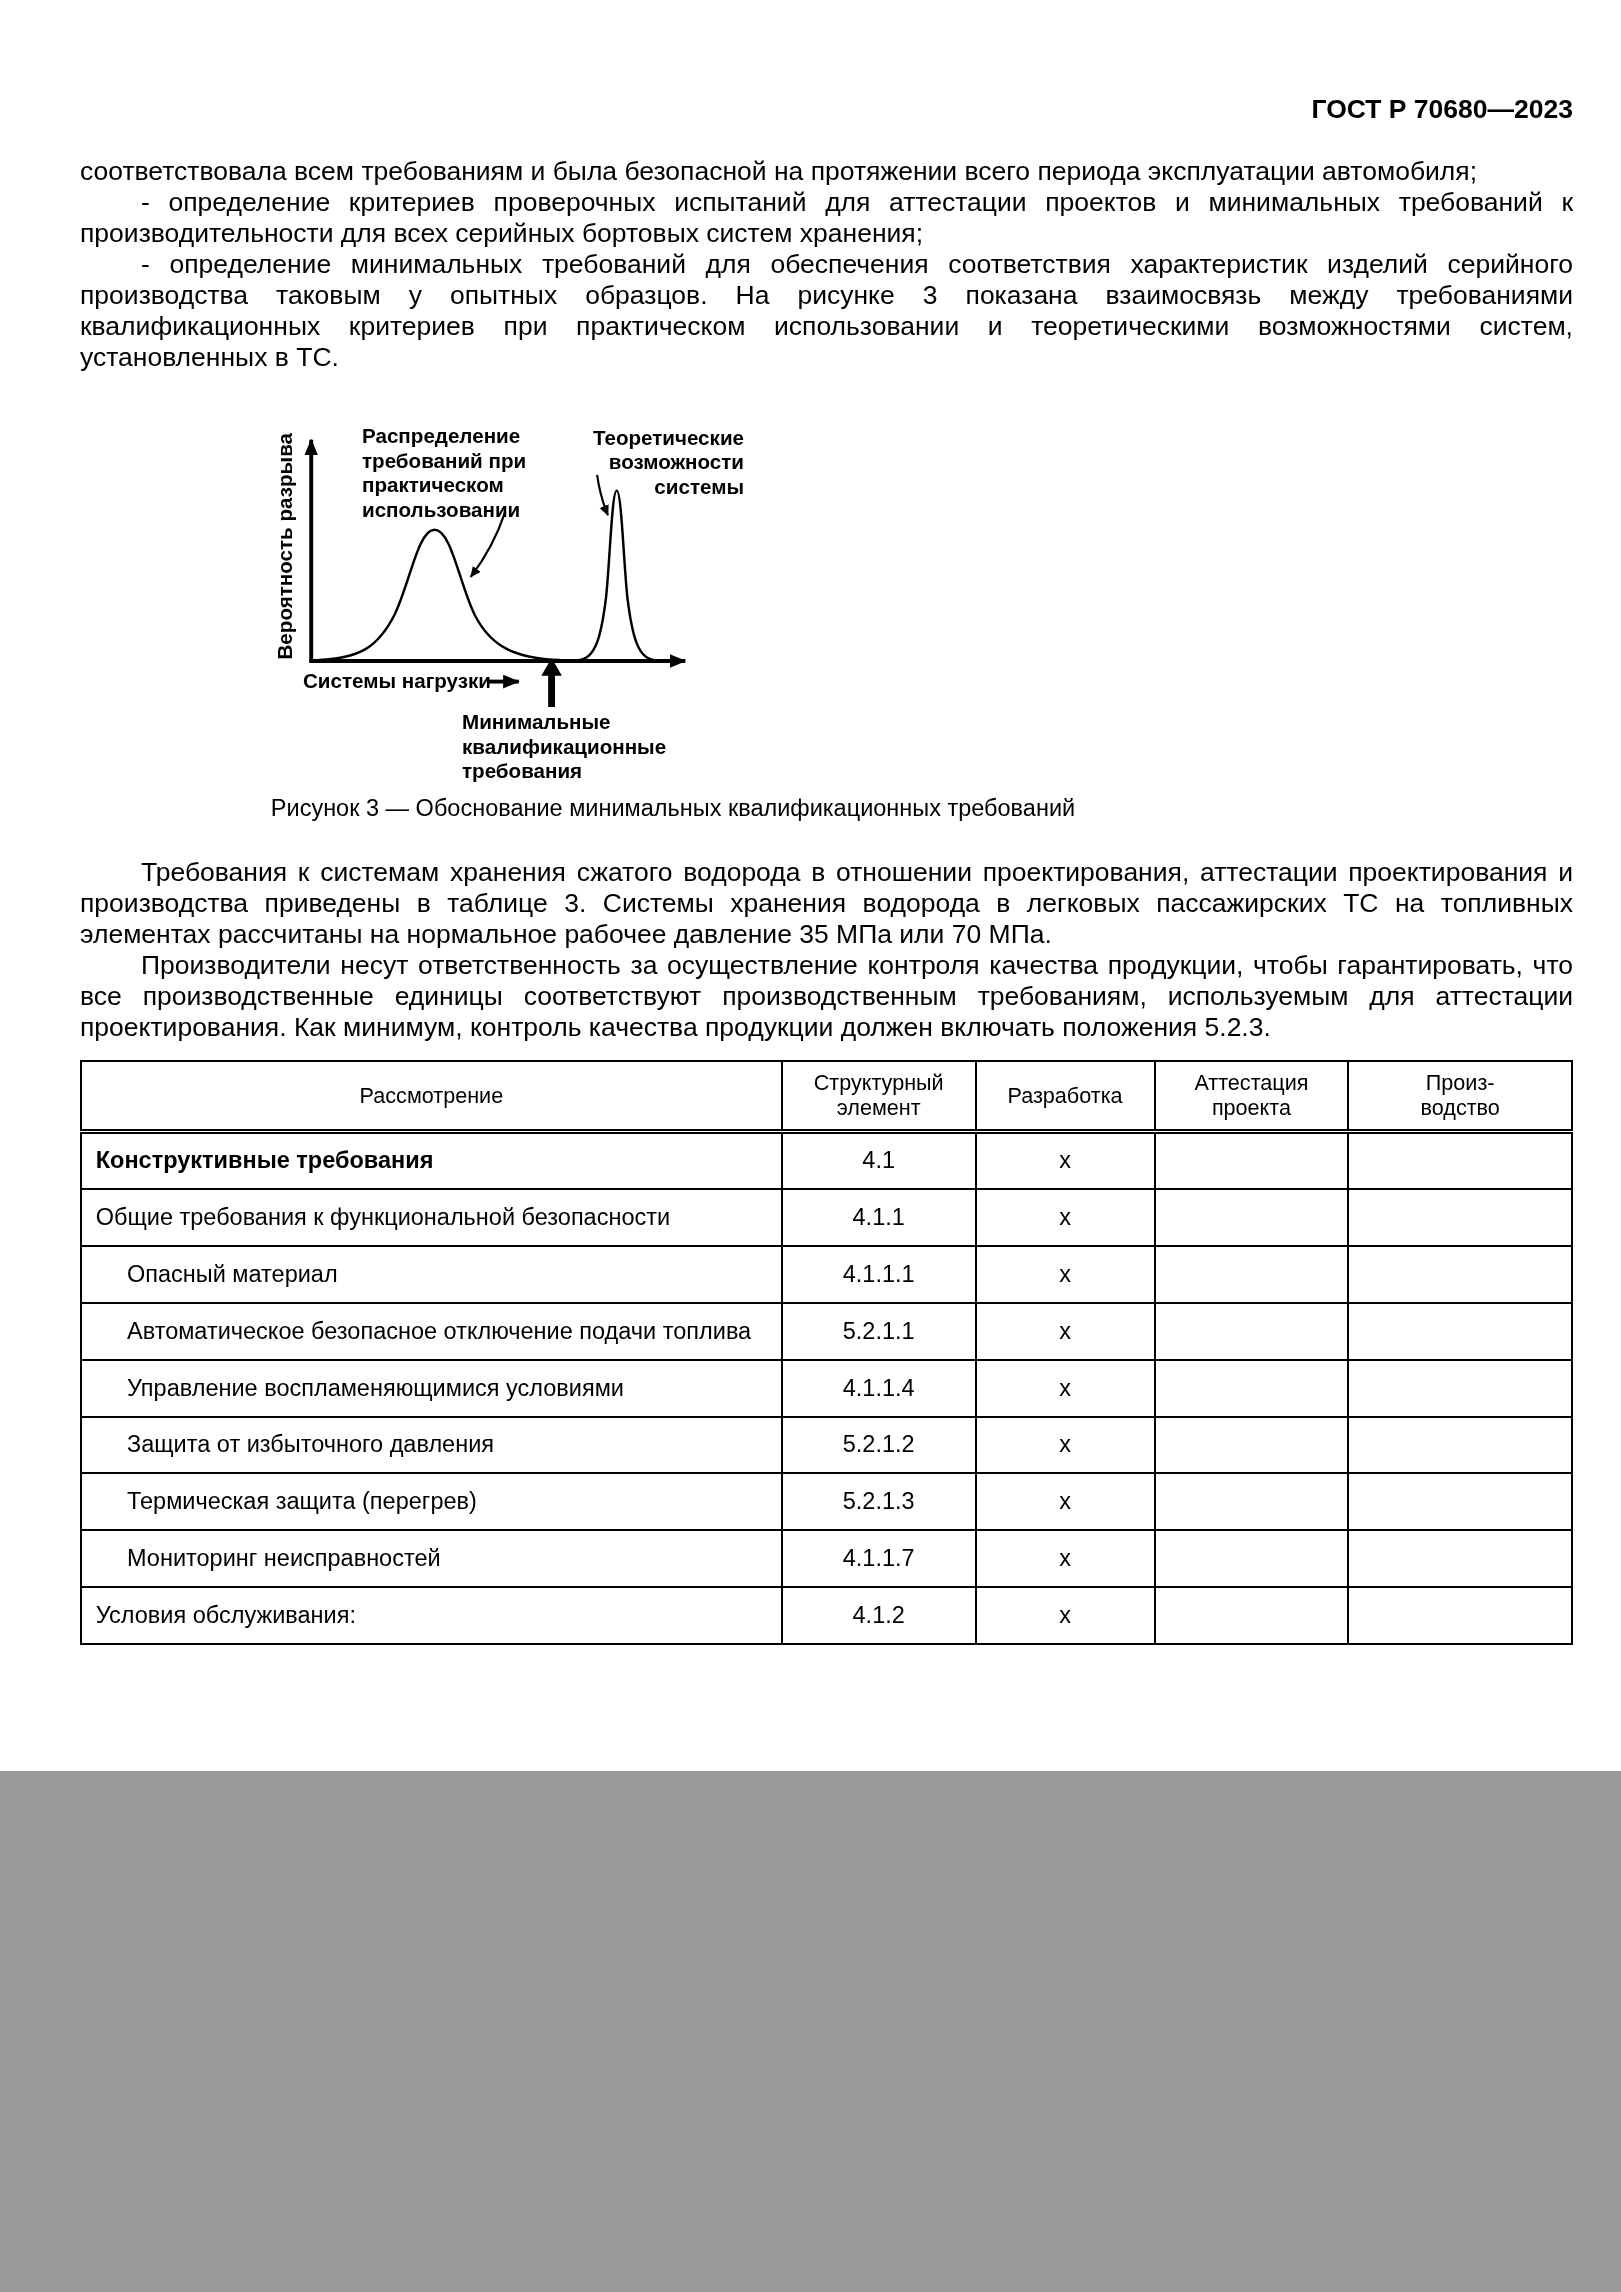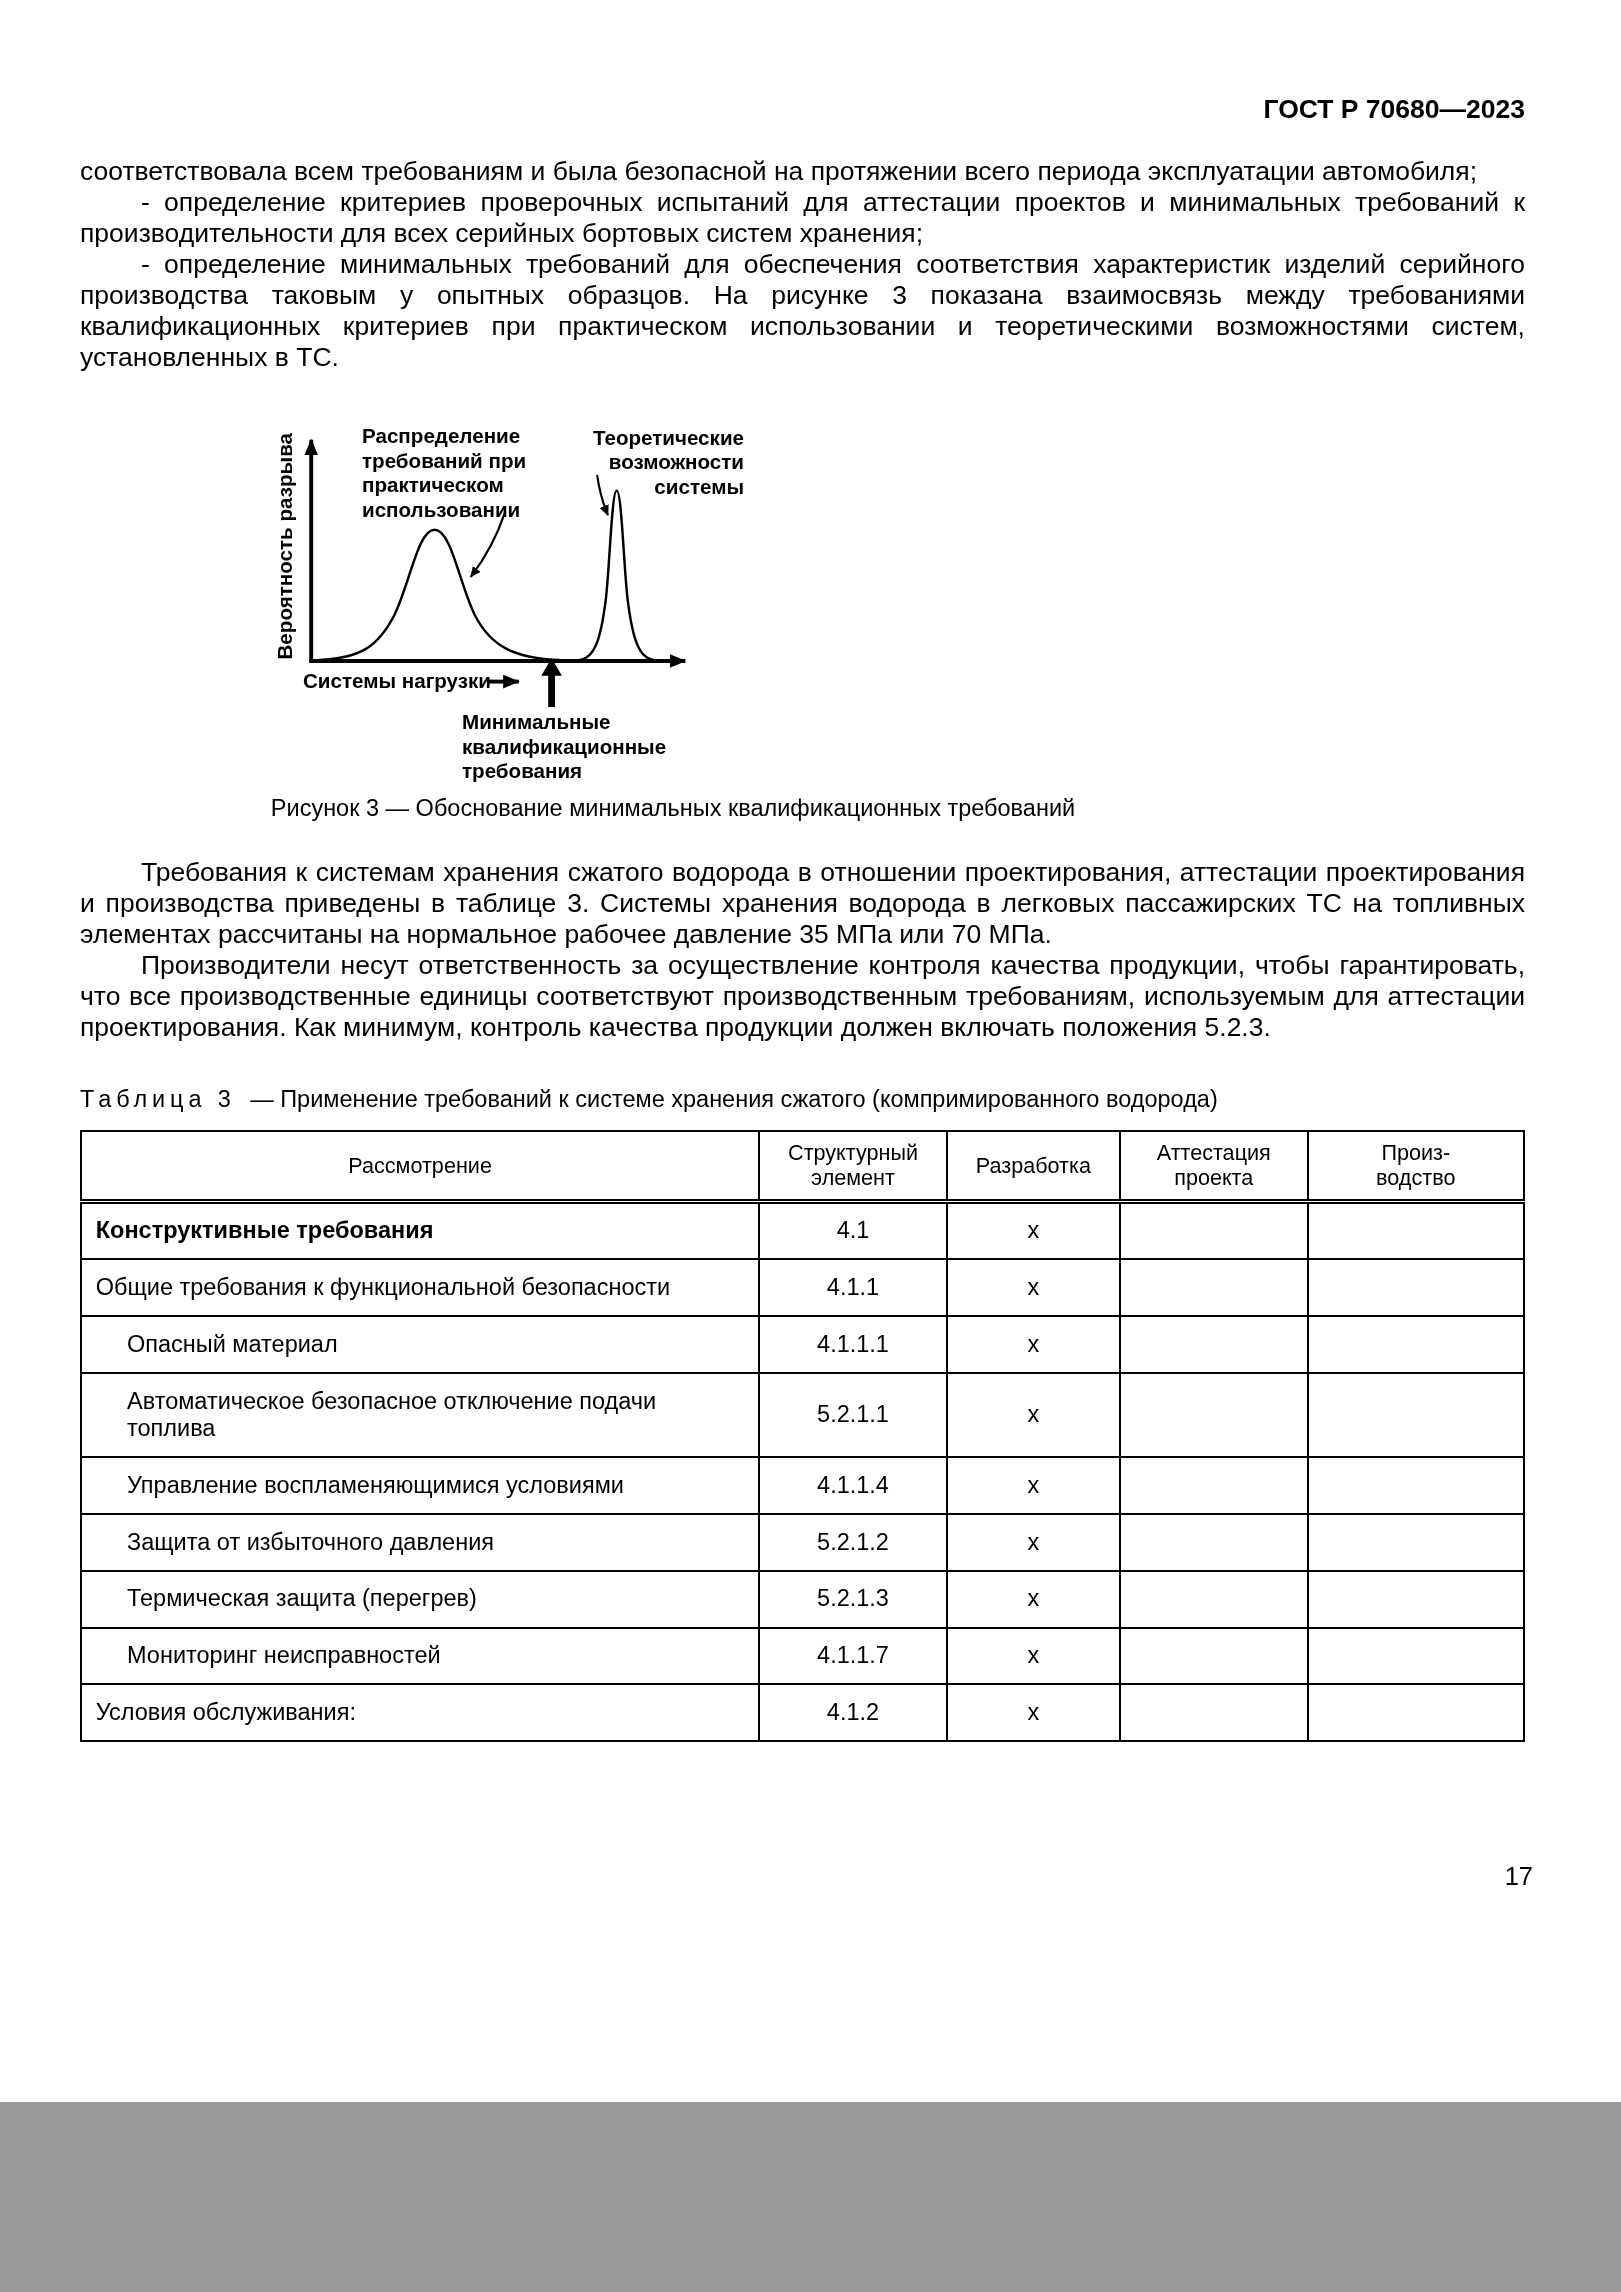--- a/index.html
+++ b/index.html
@@ -1,19 +1,19 @@
 <!DOCTYPE html>
 <html><head>
 <meta charset="utf-8">
 <style>
   * { margin:0; padding:0; box-sizing:border-box; }
   html, body { background:#9a9a9a; }
   .page {
-    width:1621px; height:2102px; margin:0 auto; background:#ffffff;
-    position:relative; padding:94px 96px 0 80px;
+    width:1621px; height:1771px; margin:0 auto; background:#ffffff;
+    position:relative; padding:94px 48px 0 80px;
     font-family:"Liberation Sans", sans-serif; color:#000;
   }
   .doc-header { text-align:right; font-weight:700; font-size:26.5px; margin-bottom:31px; }
   .body-text { font-size:26.5px; line-height:31px; text-align:justify; }
   .ind { text-indent:61px; }
   .after-fig { margin-top:35px; }
 
   
   .figure-wrap { position:relative; width:470px; height:355px; margin:41px 0 0 194px; }
   .figure-wrap svg { position:absolute; left:0; top:0; }
@@ -84,24 +84,20 @@
 квалификационные требования</div>
   </div>
 
   <div class="fig-caption-wrap">
     <div class="fig-caption">Рисунок 3 — Обоснование минимальных квалификационных требований</div>
   </div>
 
   <p class="body-text ind after-fig">Требования к системам хранения сжатого водорода в отношении проектирования, аттестации проектирования и производства приведены в таблице 3. Системы хранения водорода в легковых пассажирских ТС на топливных элементах рассчитаны на нормальное рабочее давление 35 МПа или 70 МПа.</p>
   <p class="body-text ind">Производители несут ответственность за осуществление контроля качества продукции, чтобы гарантировать, что все производственные единицы соответствуют производственным требованиям, используемым для аттестации проектирования. Как минимум, контроль качества продукции должен включать положения 5.2.3.</p>
 
-  <div class="table-caption">
-    <span class="tc-label">Таблица 3</span>
-    <span>— Применение требований к системе хранения сжатого (компримированного водорода)</span>
-  </div>
 
   <table class="gost-table">
     <colgroup>
       <col style="width:47%">
       <col style="width:13%">
       <col style="width:12%">
       <col style="width:13%">
       <col style="width:15%">
     </colgroup>
     <thead>

